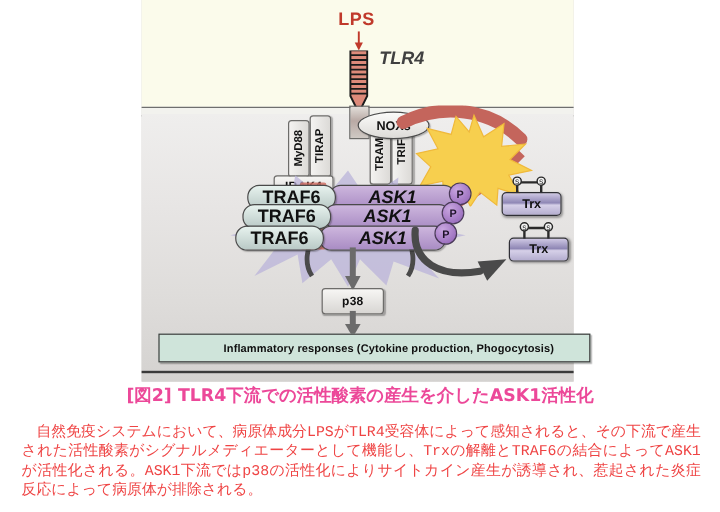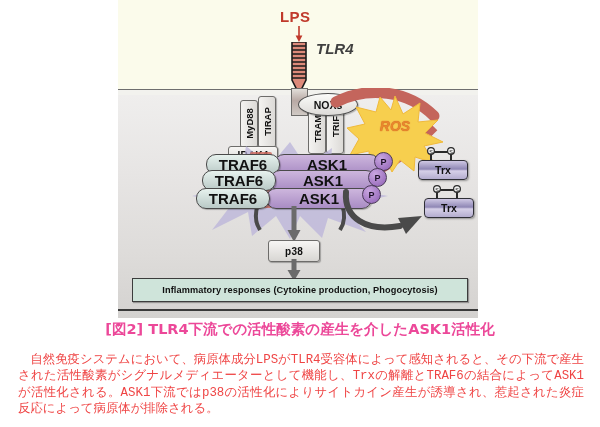--- a/index.html
+++ b/index.html
@@ -25,21 +25,21 @@
     border-top:1.5px solid #6e6e6e;
     border-bottom:1.5px solid #6e6e6e;
   }
   #cytoplasm{
     position:absolute;left:0;top:95px;width:360px;height:223px;
     background:linear-gradient(to bottom,#efeeed 0%,#e7e5e4 35%,#dedcda 70%,#d4d2d0 100%);
   }
 
   
   .lps-label{
-    position:absolute;left:162px;top:8px;width:60px;text-align:left;
+    position:absolute;left:149px;top:8px;width:60px;text-align:center;
     color:#c0392b;font-weight:bold;font-size:15px;letter-spacing:.4px;
   }
   .lps-arrow{
     position:absolute;left:176px;top:26px;width:10px;height:16px;
   }
   .tlr4-label{
     position:absolute;left:198px;top:40px;
     color:#404040;font-weight:bold;font-style:italic;font-size:15px;
   }
   #tlr4-receptor{
@@ -99,20 +99,21 @@
     font-size:15px;font-weight:bold;color:#111;
     box-shadow:1px 1px 1px rgba(0,0,0,.25);
   }
   .traf6{
     width:72px;
     background:linear-gradient(to bottom,#e7f2ee,#b9c9c6);
   }
   .ask1{
     width:104px;
     background:linear-gradient(to bottom,#cdb6dd,#a98cc4);
+    font-style:italic;
   }
   .pdot{
     position:absolute;width:17px;height:17px;border-radius:50%;
     background:radial-gradient(circle at 35% 30%,#c9a6e0,#8e5fb4);
     border:1.2px solid #4a3a58;
     display:flex;align-items:center;justify-content:center;
     font-size:9px;font-weight:bold;color:#1d1228;
   }
 
   
@@ -130,20 +131,21 @@
     position:absolute;left:150px;top:240px;width:50px;height:20px;text-align:right;
   }
   #outcome{
     position:absolute;left:14px;top:278px;width:334px;height:22px;
     background:#cfe4da;
     border:1.4px solid #3c3c3c;
     display:flex;align-items:center;justify-content:center;
     font-size:9.2px;font-weight:bold;color:#101010;
     letter-spacing:.1px;
     box-shadow:1px 1px 1px rgba(0,0,0,.3);
+    padding-left:24px;
   }
 
   
   #caption{
     position:absolute;left:0;top:320px;width:600px;text-align:center;
     font-size:14.5px;font-weight:bold;color:#ec4899;
     font-family:"DejaVu Sans","Liberation Sans",sans-serif;
   }
   #caption-rule{
     position:absolute;left:118px;top:309px;width:360px;height:2px;
@@ -214,21 +216,20 @@
     <path d="M18,14 C50,-2 90,2 116,28" stroke="#c4655c" stroke-width="11" fill="none" stroke-linecap="round"></path>
   </svg>
   <svg style="position:absolute;left:180px;top:118px;width:150px;height:90px;" viewBox="0 0 150 90">
     <path d="M135,8 C110,34 88,48 62,60" stroke="#c4655c" stroke-width="12" fill="none" stroke-linecap="butt"></path>
     <polygon points="40,70 66,46 70,74" fill="#c4655c"></polygon>
   </svg>
 
   <svg id="ros-burst" viewBox="0 0 98 78">
     <polygon fill="#f7cf4e" stroke="#f0b93a" stroke-width="1" points="49,2 57,20 74,9 72,28 92,26 79,39 97,48 78,52 88,69 69,63 68,77 54,66 46,78 39,64 24,74 23,57 4,61 13,45 1,34 19,30 10,13 30,18 34,3 45,16"></polygon>
   </svg>
-  <div id="ros-text">ROS</div>
 
   <svg style="position:absolute;left:72px;top:140px;width:200px;height:100px;" viewBox="0 0 200 100">
     <polygon fill="#b9b2da" opacity="0.72" points="100,2 116,26 142,8 140,34 174,28 154,48 198,56 152,66 176,92 138,78 132,98 110,76 100,99 86,76 62,96 58,72 22,90 42,64 2,56 44,46 16,26 52,32 56,6 80,26"></polygon>
   </svg>
 
   <div id="complex-wrap">
 
     <svg style="position:absolute;left:58px;top:52px;width:110px;height:30px;" viewBox="0 0 110 30">
       <path d="M12,2 C8,14 10,22 14,28" stroke="#4a4a4a" stroke-width="4" fill="none"></path>
       <path d="M96,2 C100,14 98,22 94,28" stroke="#4a4a4a" stroke-width="4" fill="none"></path>

